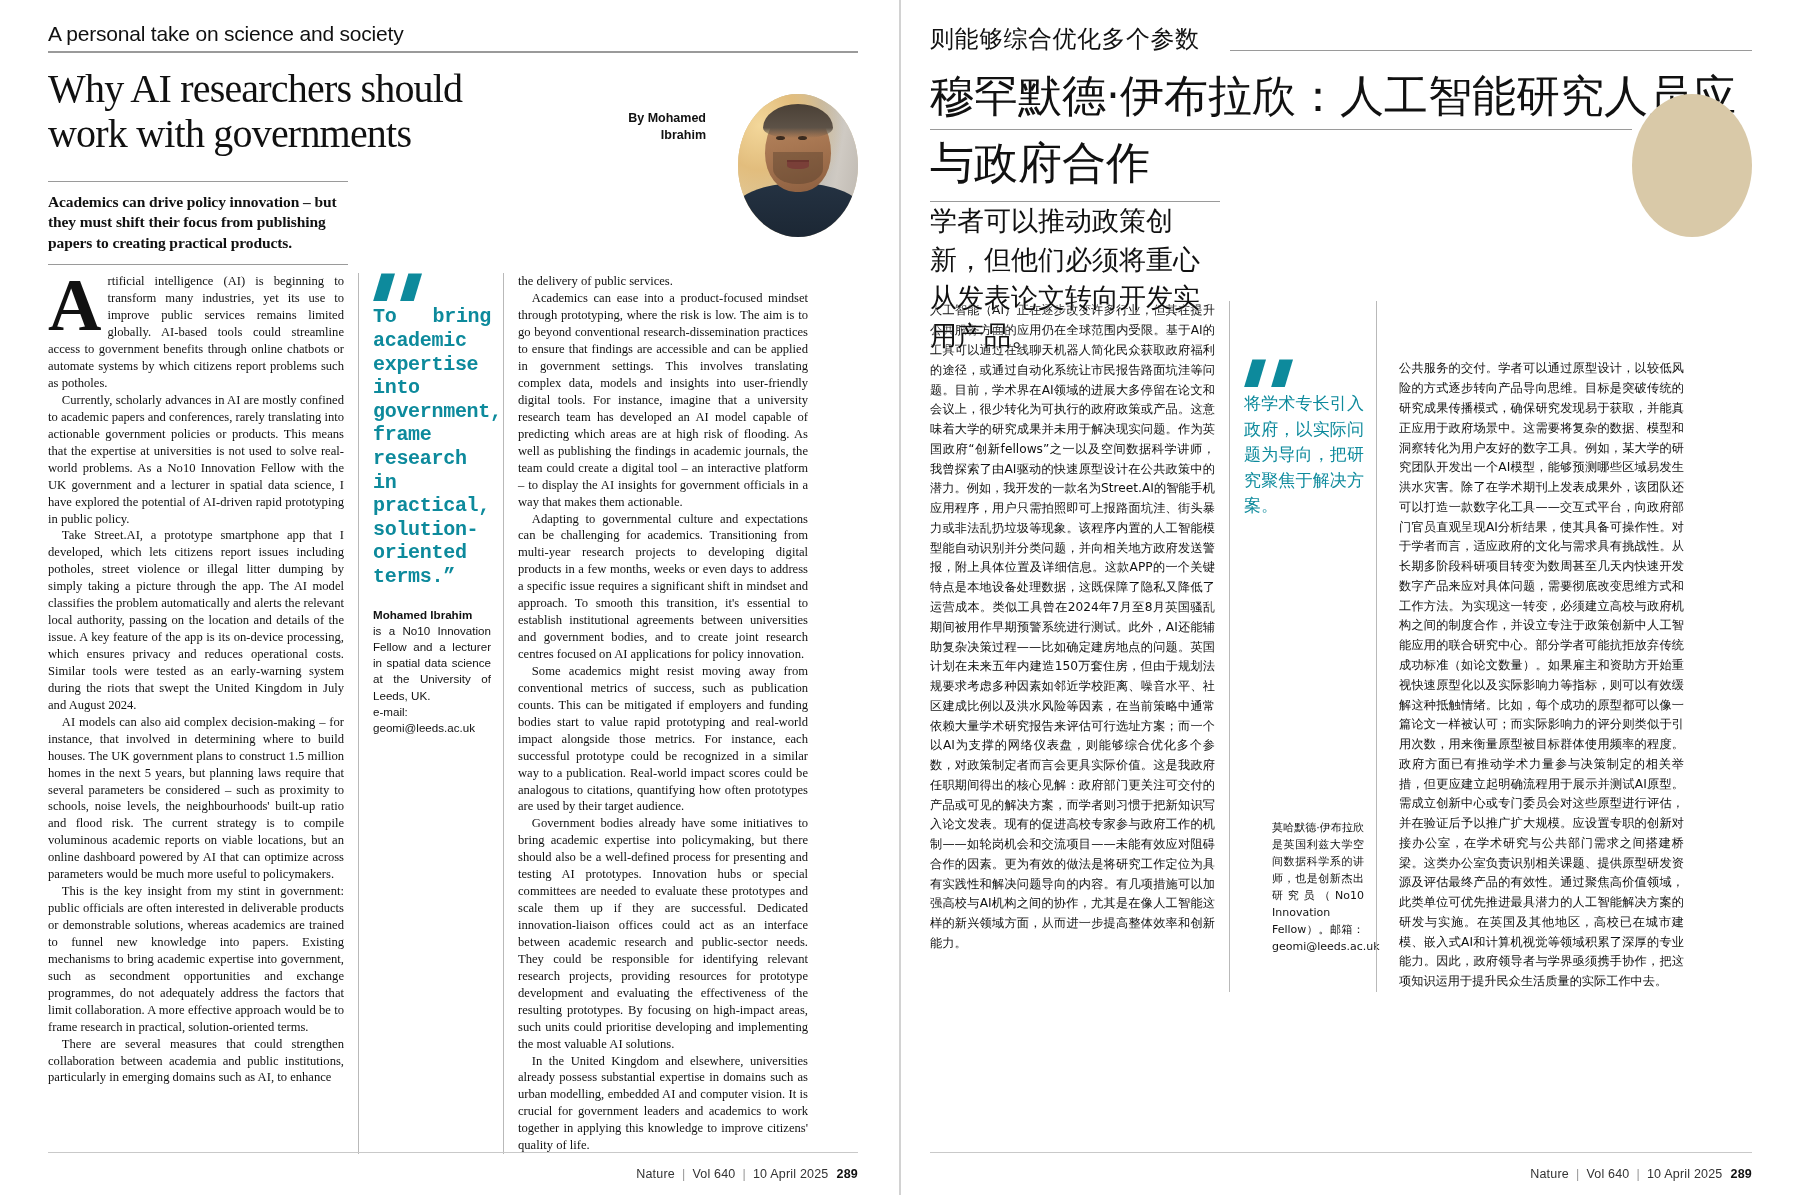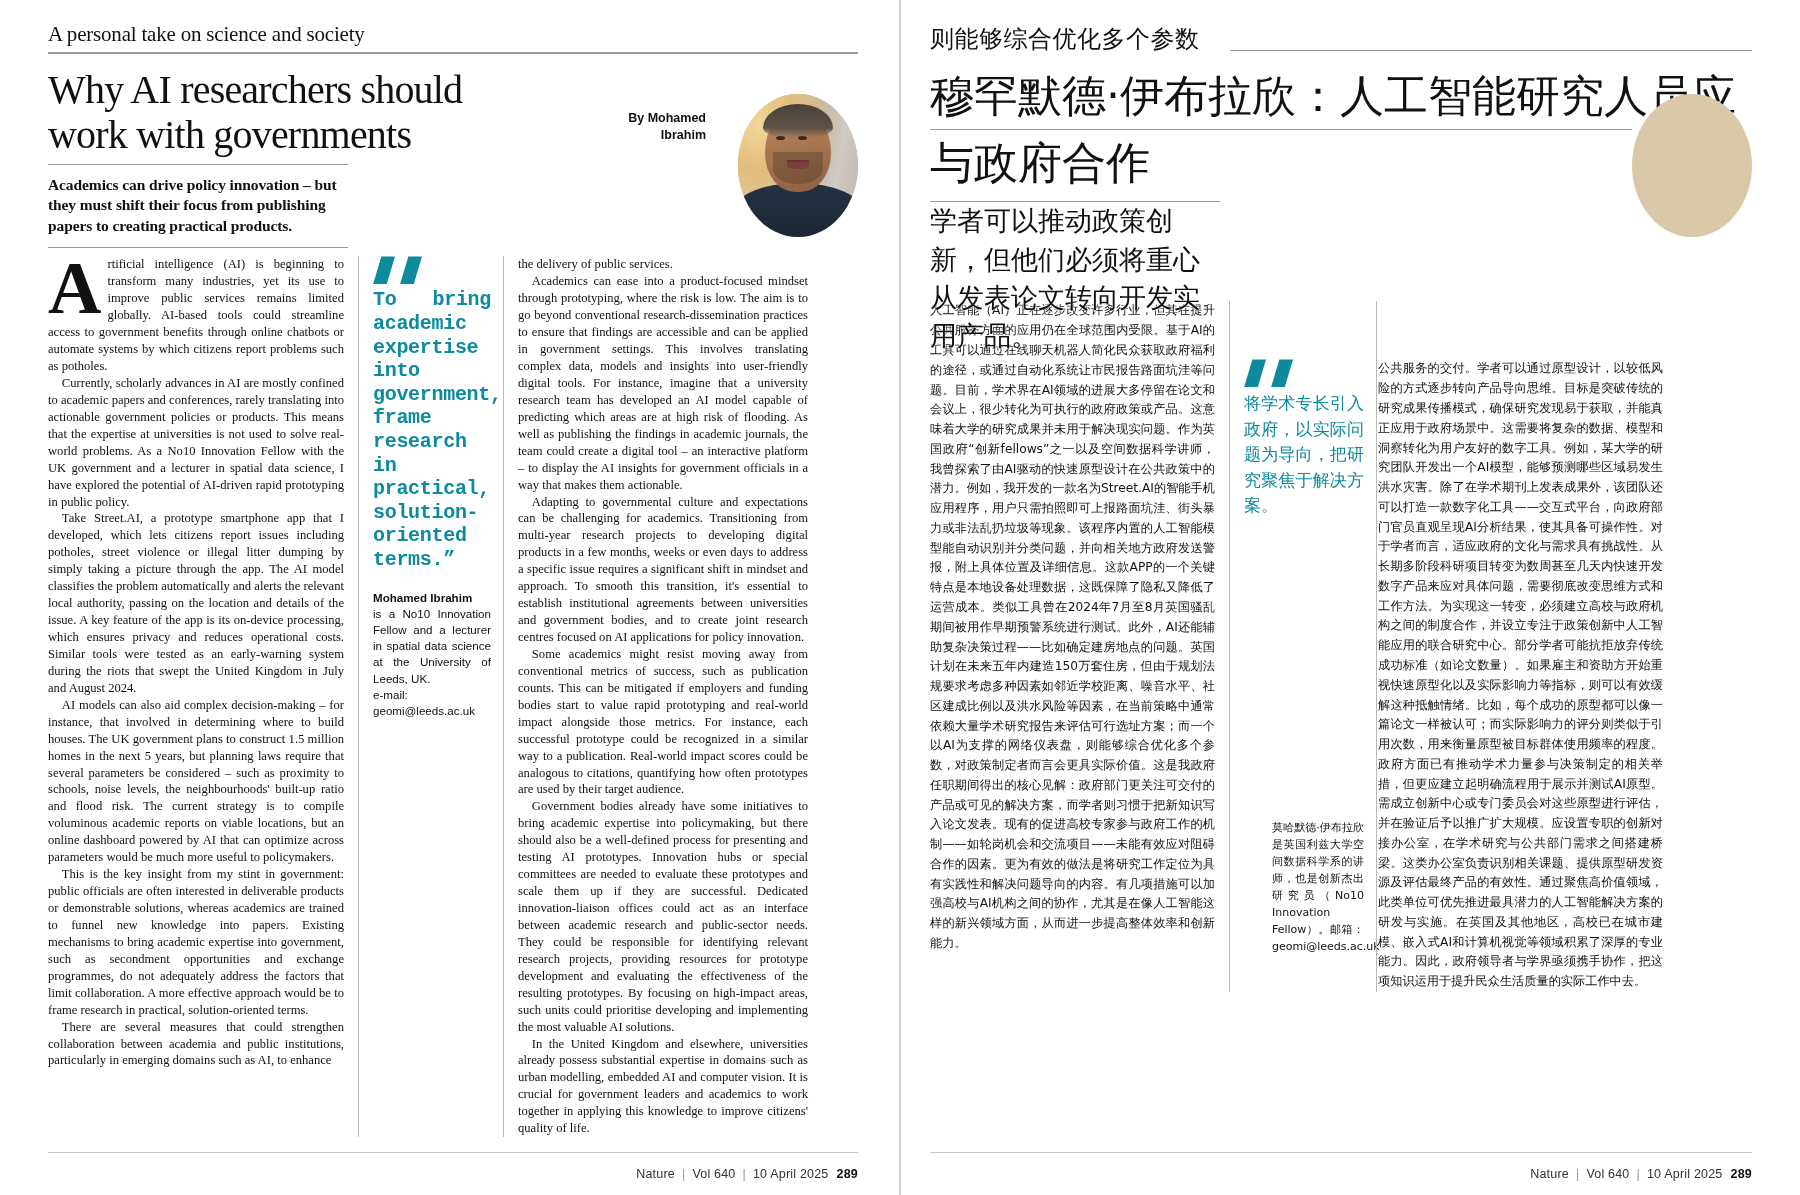--- a/index.html
+++ b/index.html
@@ -10,34 +10,34 @@
     color:#111;
     overflow:hidden;
   }
   .spread{display:flex;width:1800px;height:1195px;position:relative;}
   .page{position:relative;height:1195px;box-sizing:border-box;}
   .page-left{width:900px;padding:22px 42px 0 48px;}
   .page-right{width:900px;padding:22px 48px 0 30px;}
 
   
   .kicker{
-    font-family:Liberation Serif, serif;
+    font-family:Liberation Sans, sans-serif;
     font-size:21px;letter-spacing:-.2px;
     padding-bottom:5px;color:#111;
   }
   .rule{border:0;border-top:1px solid #9a9a9a;margin:0;}
   .masthead{
     font-family:"Liberation Serif", serif;
     font-weight:700;font-size:62px;line-height:1.12;
     letter-spacing:-1.4px;margin:8px 0 12px;
   }
   .headline{
     font-family:"Liberation Serif", serif;
     font-size:40px;line-height:1.12;letter-spacing:-.8px;
-    margin:14px 0 6px;max-width:430px;
+    margin:14px 0 24px;max-width:430px;
   }
   .head-wrap{position:relative;}
   .byline{
     position:absolute;right:152px;top:88px;
     text-align:right;font-family:"Liberation Sans", sans-serif;
     font-weight:700;font-size:12.5px;line-height:1.35;color:#111;
     width:120px;
   }
   .portrait{
     position:absolute;right:0px;top:72px;
@@ -179,21 +179,21 @@
     text-shadow:0 0 2px #fff, 0 0 2px #fff;
   }
   .zh-cols{display:flex;margin-top:6px;position:relative;}
   .zh-col{
     font-family:"DejaVu Sans", sans-serif;
     font-size:12.2px;line-height:1.62;text-align:justify;color:#111;
   }
   .zh-col p{margin:0;}
   .zh-col-1{width:285px;padding-right:14px;position:relative;}
   .zh-col-2{width:120px;padding:0 12px 0 14px;border-left:1px solid #b9b9b9;}
-  .zh-col-3{width:285px;padding-left:1px;border-left:1px solid #b9b9b9;}
+  .zh-col-3{width:285px;padding-left:22px;border-left:1px solid #b9b9b9;}
   .zh-pullquote{
     color:#0d8a9c;font-family:"DejaVu Sans", sans-serif;
     font-size:17px;line-height:1.5;letter-spacing:0;
   }
   .zh-bio{
     margin-top:16px;font-family:"DejaVu Sans", sans-serif;
     font-size:11px;line-height:1.55;color:#111;
   }
 </style>
 </head>

